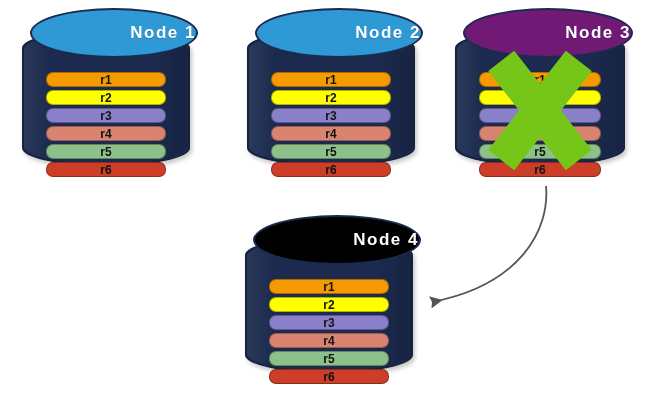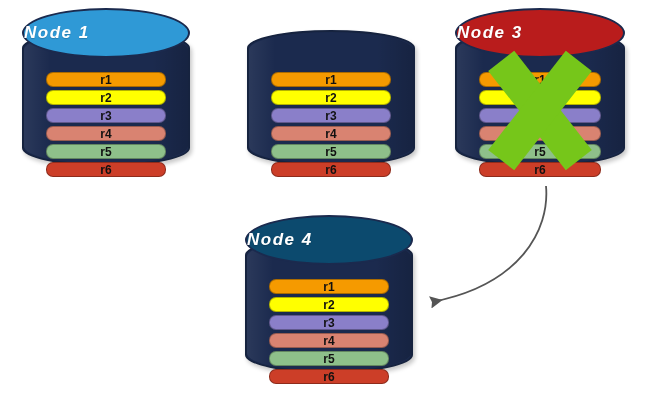--- a/index.html
+++ b/index.html
@@ -46,33 +46,32 @@
     border-radius: 50% / 18px;
     background: linear-gradient(to right,
                 rgba(255,255,255,0.07) 0%,
                 rgba(255,255,255,0.00) 16%,
                 rgba(255,255,255,0.00) 78%,
                 rgba(0,0,0,0.16) 100%);
     pointer-events: none;
   }
   .node-top {
     position: absolute;
-    left: 0;
+    left: 8px;
     top: 0;
     width: 100%;
     height: 50px;
     background: #2F99D6;
     border: 2px solid #1B2A4E;
     border-radius: 50%;
     box-sizing: border-box;
     display: flex;
     align-items: center;
-    justify-content: flex-start;
+    justify-content: flex-end;
     z-index: 3;
-    font-style: italic;
   }
   .node-title {
     color: #ffffff;
     font-size: 17px;
     font-weight: bold;
     letter-spacing: 1.5px;
     text-shadow: 0 1px 1px rgba(0,0,0,0.18);
     white-space: nowrap;
   }
 
@@ -151,53 +150,56 @@
   <div class="node" id="node-2" style="left:247px; top:8px; width:168px; height:175px;">
     <div class="node-body" style="background: rgb(27, 42, 78);"></div>
     <div class="records">
       <div class="record" style="background: rgb(245, 154, 0);">r1</div>
       <div class="record" style="background: rgb(255, 255, 0);">r2</div>
       <div class="record" style="background: rgb(138, 127, 201);">r3</div>
       <div class="record" style="background: rgb(217, 131, 113);">r4</div>
       <div class="record" style="background: rgb(142, 192, 138);">r5</div>
       <div class="record" style="background: rgb(204, 62, 40);">r6</div>
     </div>
+    <div class="node-top" style="background: rgb(47, 153, 214); border-color: rgb(27, 42, 78);">
+      <span class="node-title" style="color: rgb(255, 255, 255);">Node  2</span>
+    </div>
   </div>
 
   <div class="node" id="node-3" style="left:455px; top:8px; width:170px; height:175px;">
     <div class="node-body" style="background: rgb(27, 42, 78);"></div>
     <div class="records">
       <div class="record" style="background: rgb(245, 154, 0);">r1</div>
       <div class="record" style="background: rgb(255, 255, 0);">r2</div>
       <div class="record" style="background: rgb(138, 127, 201);">r3</div>
       <div class="record" style="background: rgb(217, 131, 113);">r4</div>
       <div class="record" style="background: rgb(142, 192, 138);">r5</div>
       <div class="record" style="background: rgb(204, 62, 40);">r6</div>
     </div>
-    <div class="node-top" style="background: #b91c1c; border-color: rgb(27, 42, 78);">
+    <div class="node-top" style="background: #701a75; border-color: rgb(27, 42, 78);">
       <span class="node-title" style="color: rgb(255, 255, 255);">Node  3</span>
     </div>
 
     <div class="x-overlay" style="left:16px; top:28px; width:138px; height:148px;">
       <div class="x-bar a" style="background: rgb(118, 198, 26);"></div>
       <div class="x-bar b" style="background: rgb(118, 198, 26);"></div>
     </div>
   </div>
 
   <div class="node" id="node-4" style="left:245px; top:215px; width:168px; height:175px;">
     <div class="node-body" style="background: rgb(27, 42, 78);"></div>
     <div class="records">
       <div class="record" style="background: rgb(245, 154, 0);">r1</div>
       <div class="record" style="background: rgb(255, 255, 0);">r2</div>
       <div class="record" style="background: rgb(138, 127, 201);">r3</div>
       <div class="record" style="background: rgb(217, 131, 113);">r4</div>
       <div class="record" style="background: rgb(142, 192, 138);">r5</div>
       <div class="record" style="background: rgb(204, 62, 40);">r6</div>
     </div>
-    <div class="node-top" style="background: #0c4a6e; border-color: rgb(27, 42, 78);">
+    <div class="node-top" style="background: #000000; border-color: rgb(27, 42, 78);">
       <span class="node-title" style="color: rgb(255, 255, 255);">Node  4</span>
     </div>
   </div>
 
   <svg id="arrow-layer" viewBox="0 0 646 402">
     <defs>
       <marker id="arrowhead" markerWidth="7" markerHeight="7" refX="6" refY="3.5" orient="auto" markerUnits="strokeWidth">
         <polygon points="0 3.5, 7 0, 6 3.5, 7 7" fill="#555555"></polygon>
       </marker>
     </defs>

